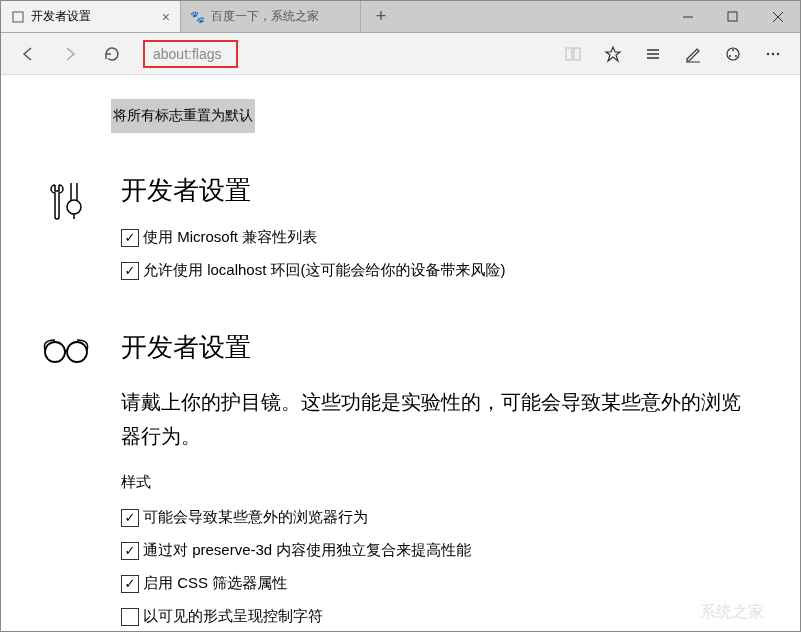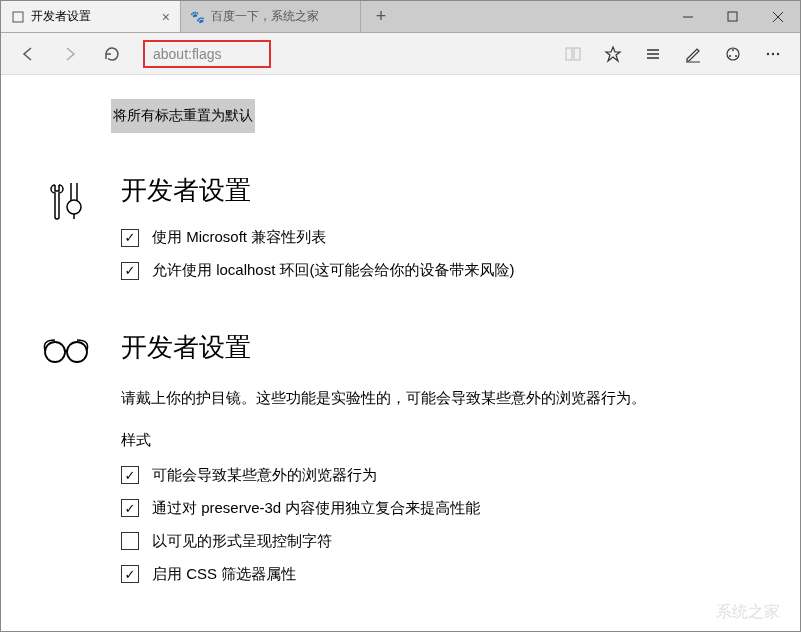--- a/index.html
+++ b/index.html
@@ -95,21 +95,21 @@
   display: flex;
   align-items: center;
   margin: 0 8px;
 }
 .address-box {
   border: 2px solid #e03030;
   padding: 4px 8px;
   font-size: 14px;
   color: #888;
   background: #f2f2f2;
-  width: 128px;
+  width: 95px;
 }
 .toolbar-right {
   display: flex;
   gap: 2px;
 }
 .content {
   height: calc(100% - 74px);
   overflow-y: auto;
   padding: 24px 40px 20px 40px;
   position: relative;
@@ -136,55 +136,55 @@
 }
 .section-body {
   flex: 1;
 }
 .section-title {
   font-size: 26px;
   font-weight: 300;
   margin-bottom: 20px;
 }
 .section-desc {
-  font-size: 15px;
+  font-size: 20px;
   line-height: 1.7;
   margin-bottom: 20px;
   color: #000;
 }
 .subsection-title {
   font-size: 15px;
   font-weight: normal;
   margin-bottom: 16px;
 }
 .checkbox-row {
   display: flex;
   align-items: center;
-  gap: 13px;
+  gap: 4px;
   margin-bottom: 14px;
   font-size: 15px;
 }
 .checkbox {
   width: 18px;
   height: 18px;
   border: 1px solid #333;
   display: inline-flex;
   align-items: center;
   justify-content: center;
   cursor: pointer;
   flex-shrink: 0;
 }
 .checkbox.checked::after {
   content: "✓";
   font-size: 13px;
   color: #000;
 }
 .watermark {
   position: absolute;
-  right: 20px;
+  right: 36px;
   bottom: 8px;
   font-size: 16px;
   color: #ccc;
   opacity: 0.6;
   pointer-events: none;
 }
 </style>
 </head>
 <body>
 
@@ -329,24 +329,24 @@
       <div class="subsection-title">样式</div>
       <div class="checkbox-row">
         <span class="checkbox checked"></span>
         <span>可能会导致某些意外的浏览器行为</span>
       </div>
       <div class="checkbox-row">
         <span class="checkbox checked"></span>
         <span>通过对 preserve-3d 内容使用独立复合来提高性能</span>
       </div>
       <div class="checkbox-row">
+        <span class="checkbox checked"></span>
+        <span>启用 CSS 筛选器属性</span>
+      </div>
+      <div class="checkbox-row">
         <span class="checkbox"></span>
         <span>以可见的形式呈现控制字符</span>
       </div>
-      <div class="checkbox-row">
-        <span class="checkbox checked"></span>
-        <span>启用 CSS 筛选器属性</span>
-      </div>
     </div>
   </div>
 
   <div class="watermark">系统之家</div>
 </div>
 
 </body></html>

